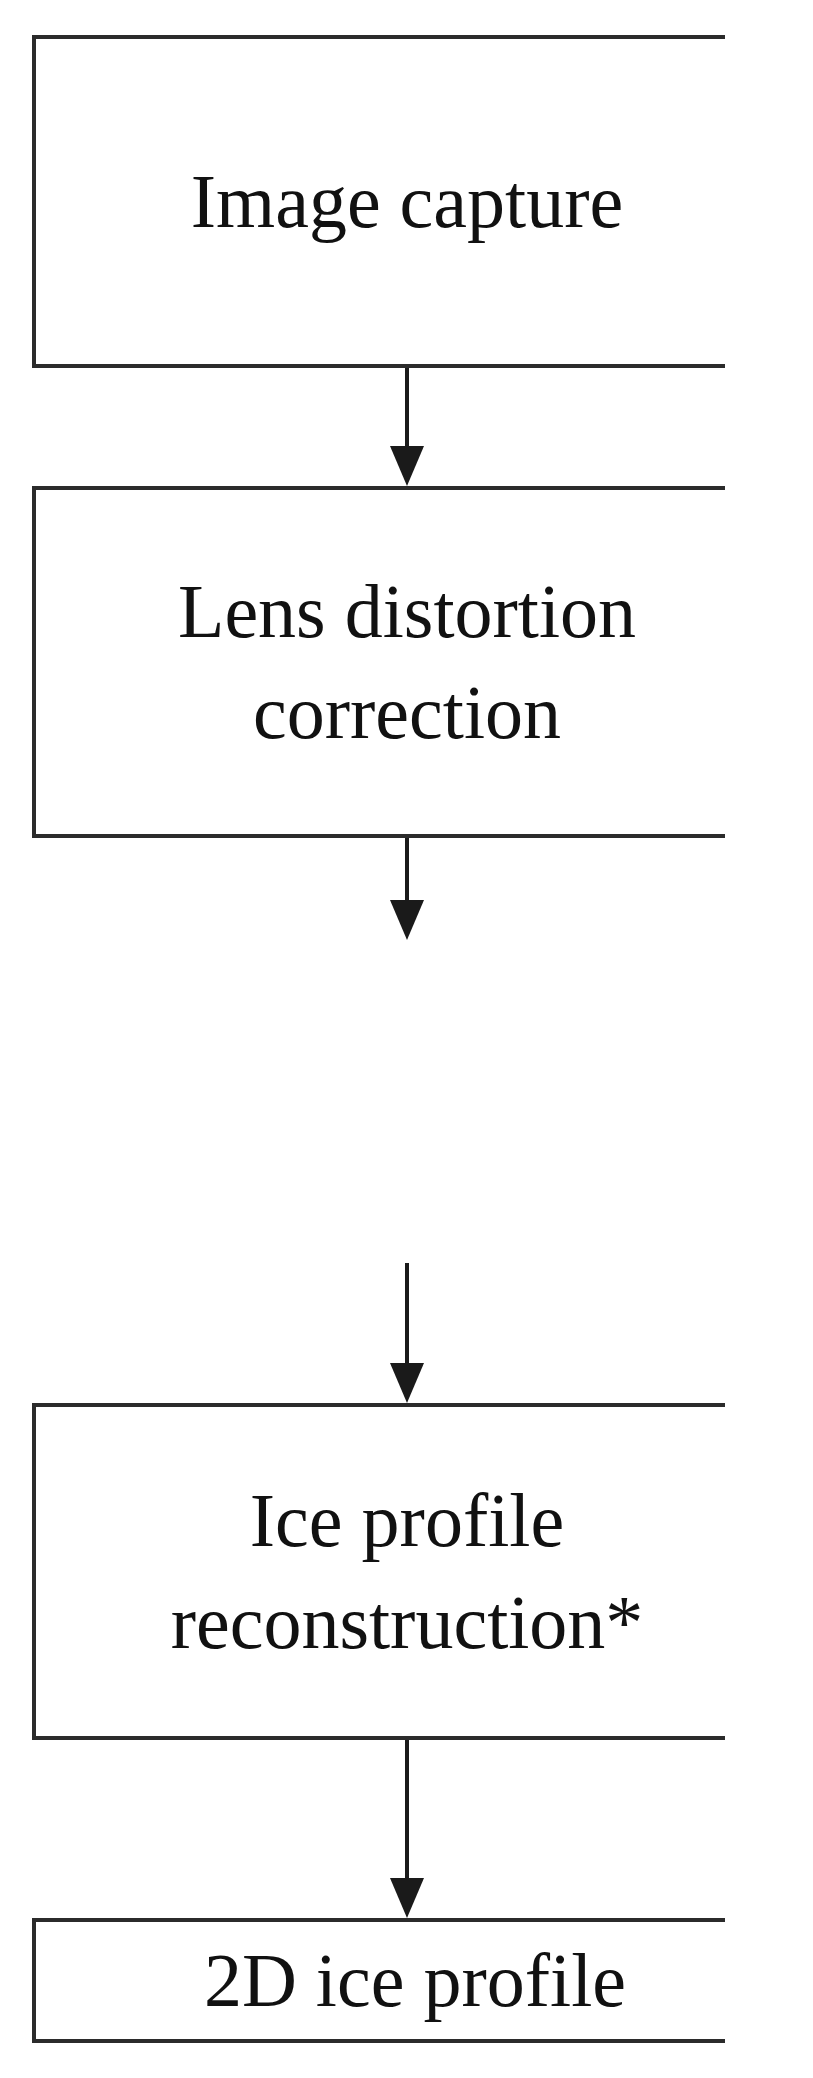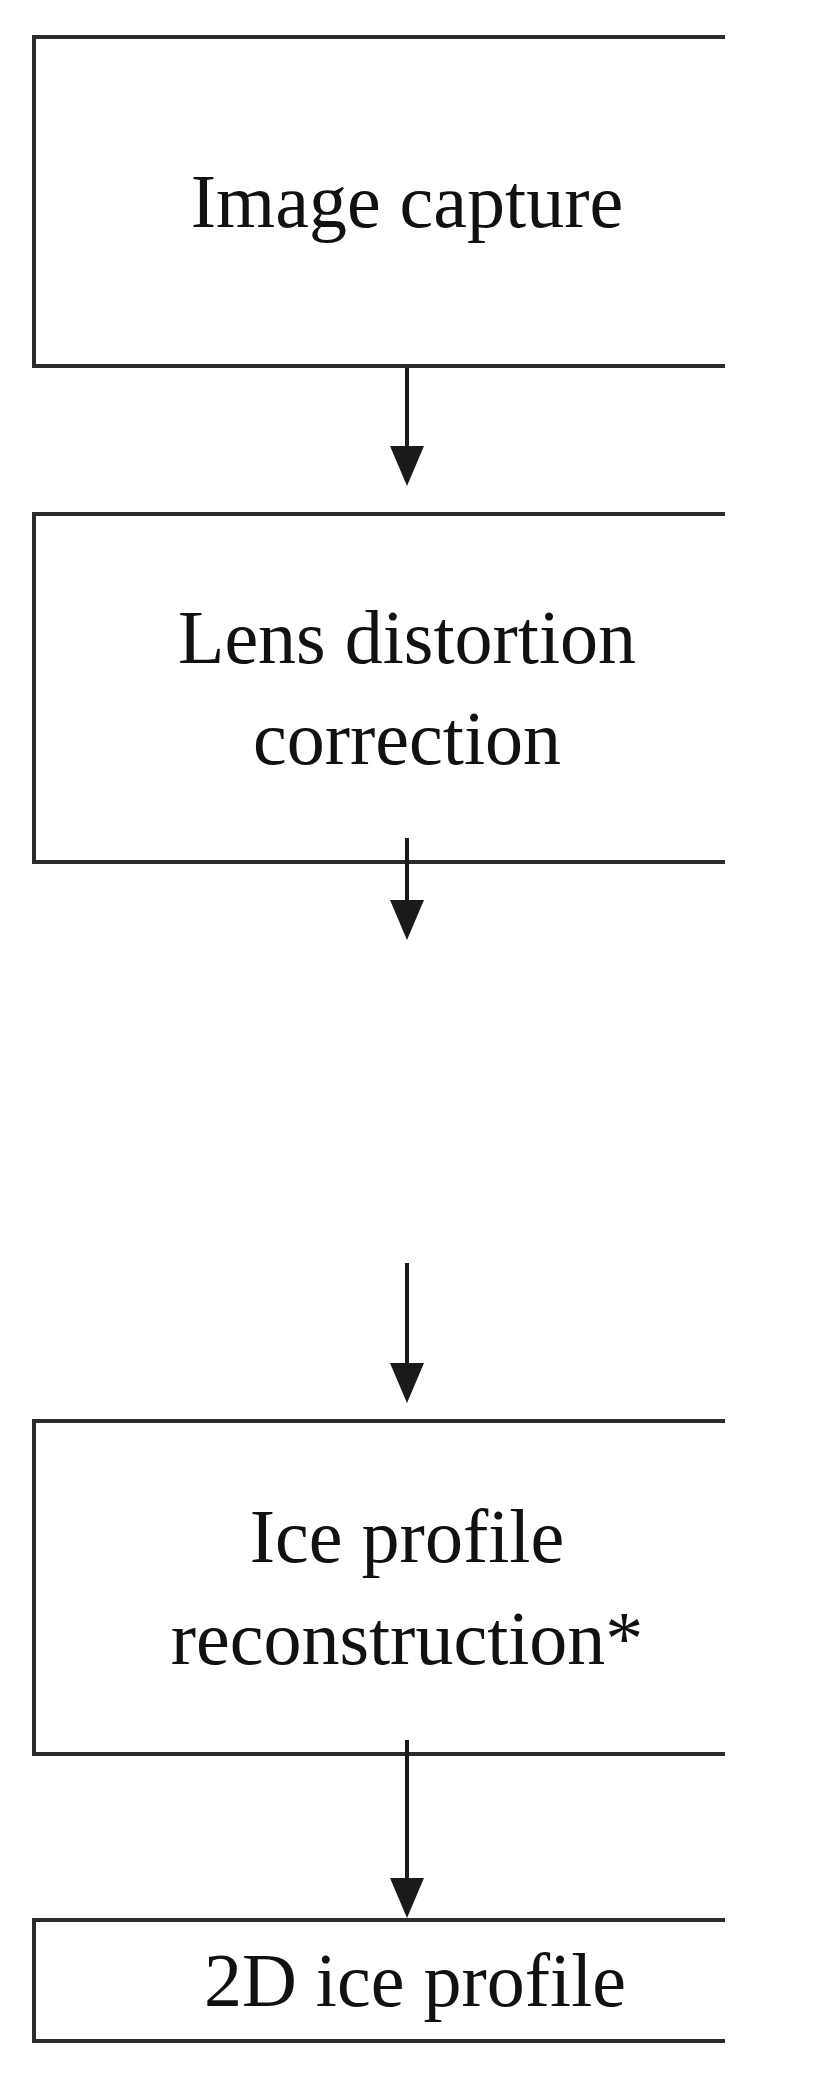--- a/index.html
+++ b/index.html
@@ -34,23 +34,23 @@
     text-align: center;
   }
   .node-label {
     font-family: "Liberation Serif", "DejaVu Serif", serif;
     font-size: 76px;
     line-height: 1.33;
     color: var(--text);
     white-space: pre-line;
   }
   .b1 { top: 35px;   height: 333px; }
-  .b2 { top: 512px;  height: 352px; align-items: center; }
+  .b2 { top: 486px;  height: 352px; align-items: center; }
   .b3 { top: 940px;  height: 323px; }
-  .b4 { top: 1403px; height: 337px; margin-top: 16px; }
+  .b4 { top: 1403px; height: 337px; }
   .b5 { top: 1918px; height: 125px; padding-left: 16px; }
 
   .connector {
     position: absolute;
     left: 407px;
     transform: translateX(-50%);
     display: flex;
     flex-direction: column;
     align-items: center;
   }

